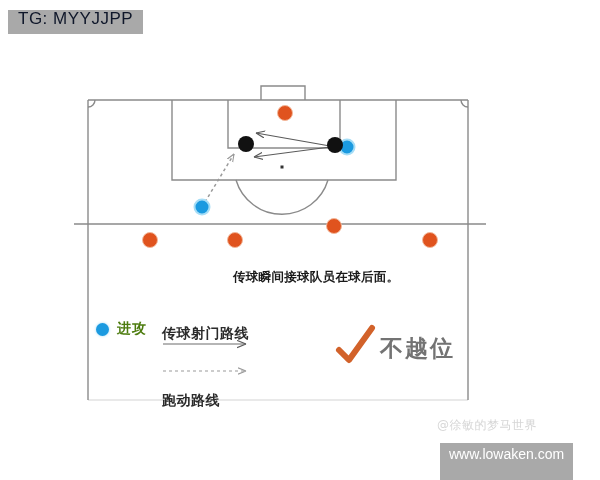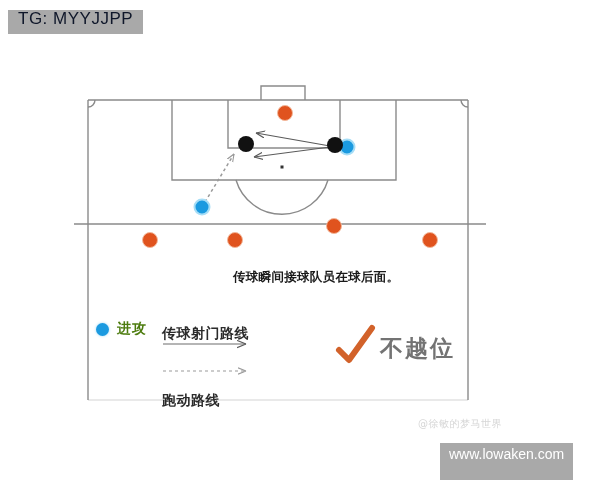--- a/index.html
+++ b/index.html
@@ -75,22 +75,22 @@
   
   .verdict{
     position:absolute;left:380px;top:333px;
     font-size:23px;font-weight:bold;color:#737373;
     font-family:"DejaVu Sans","Liberation Sans",sans-serif;
     letter-spacing:2px;white-space:nowrap;
   }
 
   
   .wm-weibo{
-    position:absolute;left:418px;top:417px;
-    color:#d6d6d6;font-size:10px;
+    position:absolute;left:437px;top:417px;
+    color:#d6d6d6;font-size:12px;
     font-family:"DejaVu Sans","Liberation Sans",sans-serif;
     white-space:nowrap;letter-spacing:.5px;
   }
   .wm-site{
     position:absolute;left:440px;top:443px;
     background:#a9a9a9;color:#ffffff;
     font-size:14px;padding:3px 9px 20px 9px;
     white-space:nowrap;
     font-family:"Liberation Sans","DejaVu Sans",sans-serif;
   }

